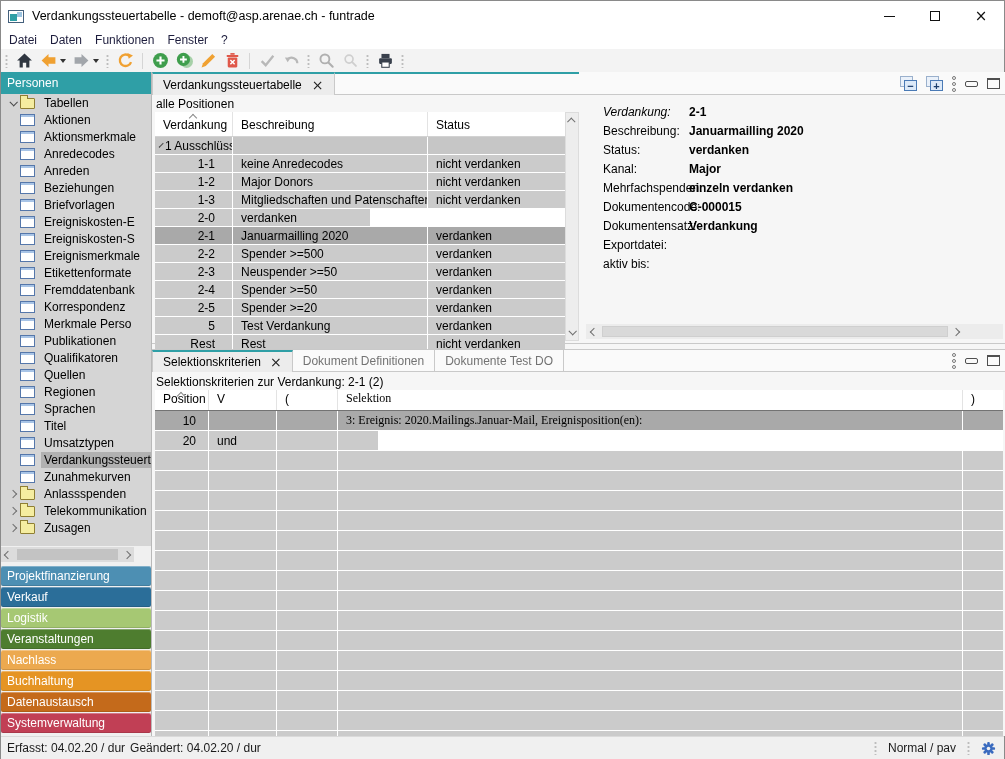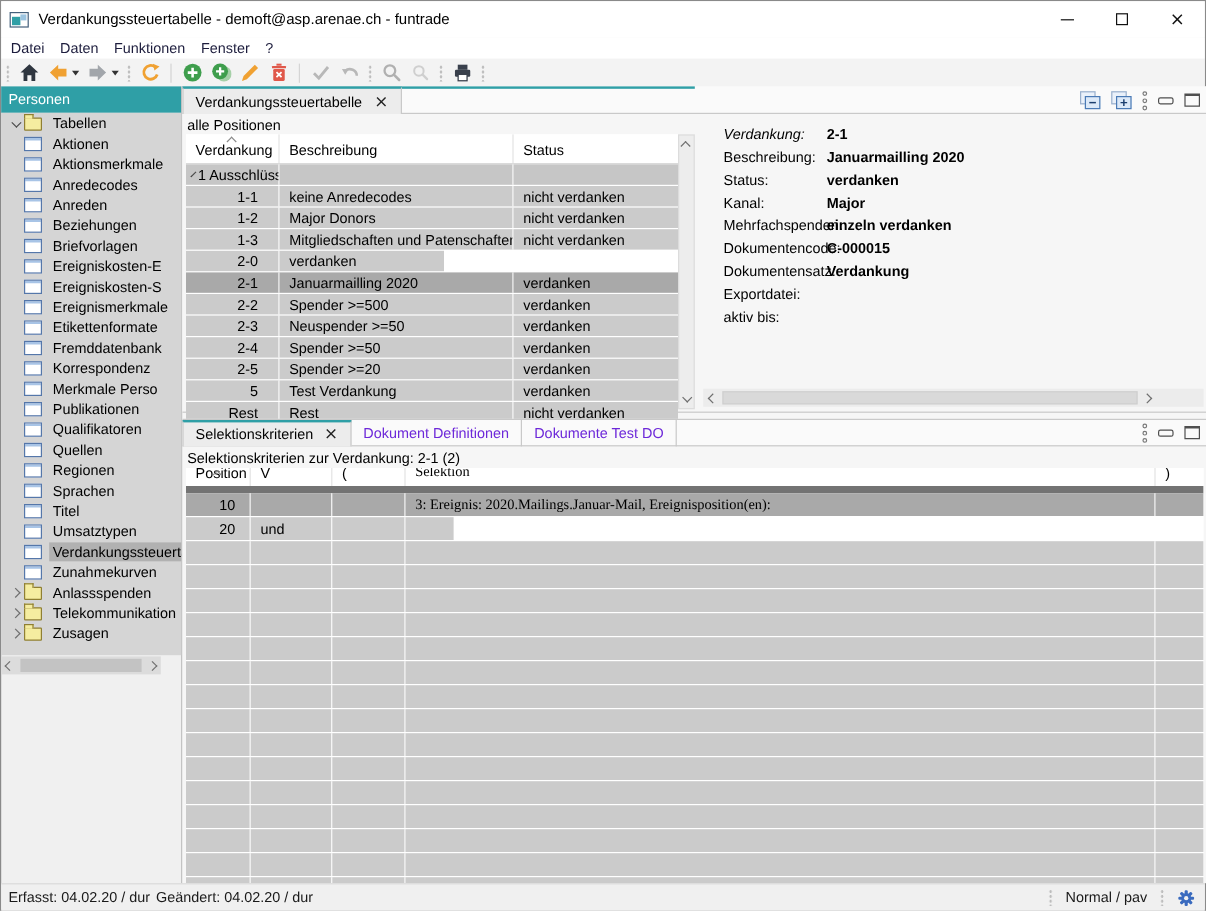--- a/index.html
+++ b/index.html
@@ -102,27 +102,27 @@
   .dfield { display:flex; height:19px; align-items:center; }
   .dlabel { width:86px; flex:none; white-space:nowrap; }
   .dlabel.italic { font-style:italic; }
   .dvalue { font-weight:bold; white-space:nowrap; }
   .dhscroll { position:absolute; left:434px; top:229px; width:417px; height:15px; background:#ececec; display:flex; align-items:center; }
   .dhscroll .chev { margin:0 5px; flex:none; }
   .dthumb { width:346px; height:11px; background:#d9d9d9; border:1px solid #cfcfcf; }
 
   
   .b-tabstrip { position:absolute; left:0; top:277px; width:100%; height:23px; background:#fafafa; border-top:1px solid #c9c9c9; border-bottom:1px solid #c9c9c9; display:flex; }
-  .btab { display:flex; align-items:center; gap:9px; padding:0 10px; height:22px; color:#6d28d9; border-right:1px solid #c9c9c9; }
+  .btab { display:flex; align-items:center; gap:9px; padding:0 10px; height:22px; color:#737373; border-right:1px solid #c9c9c9; }
   .btab.active { background:#ececec; border-left:1px solid #c9c9c9; border-top:2px solid #2f9fa6; color:#000; }
   .btab:not(.active) .tab-close { display:none; }
   .b-controls { margin-left:auto; display:flex; align-items:center; gap:9px; padding-right:6px; }
   .caption { position:absolute; left:4px; top:303px; }
   .btable { position:absolute; left:3px; top:318px; width:848px; height:346px; background:#fff; overflow:hidden; }
-  .bhead { height:21px; display:flex; background:#fff; border-bottom:6px solid #737373; }
+  .bhead { height:21px; display:flex; background:#fff; border-bottom:1px solid #737373; }
   .brow { height:19px; display:flex; margin-bottom:1px; }
   .bc { background:#cbcbcb; border-right:1px solid #fff; display:flex; align-items:center; white-space:nowrap; overflow:hidden; padding-left:8px; }
   .brow.selected .bc { background:#a9a9a9; }
   .b1 { width:54px; } .b2 { width:68px; } .b3 { width:61px; } .b4 { width:625px;font-family:Liberation Serif, serif; } .b5 { width:40px; border-right:none; }
   .bc.b1 { justify-content:flex-end; padding-right:12px; }
 
   
   .statusbar { position:absolute; left:0; top:735px; width:100%; height:23px; background:#f0f0f0; border-top:1px solid #dadada; display:flex; align-items:center; padding:0 8px 0 6px; color:#1a1a1a; }
   .sb-left { display:flex; gap:5px; }
   .sb-right { margin-left:auto; display:flex; align-items:center; gap:7px; }
@@ -514,20 +514,38 @@
   <div class="tree-vscroll">
     <i class="chev up lite"></i>
     <i class="chev down lite"></i>
   </div>
   <div class="tree-hscroll">
     <i class="chev left lite"></i>
     <span class="hthumb"></span>
     <i class="chev right lite"></i>
   </div>
 
+  <div class="categories">
+
+      <div class="category" style="background: rgb(77, 143, 179);">Projektfinanzierung</div>
+
+      <div class="category" style="background: rgb(43, 110, 153);">Verkauf</div>
+
+      <div class="category" style="background: rgb(166, 200, 115);">Logistik</div>
+
+      <div class="category" style="background: rgb(78, 125, 47);">Veranstaltungen</div>
+
+      <div class="category" style="background: rgb(236, 169, 79);">Nachlass</div>
+
+      <div class="category" style="background: rgb(229, 148, 35);">Buchhaltung</div>
+
+      <div class="category" style="background: rgb(196, 106, 27);">Datenaustausch</div>
+
+      <div class="category" style="background: rgb(193, 63, 85);">Systemverwaltung</div>
+    </div>
 
   <div class="main">
 
     <div class="t-tabstrip">
       <span class="teal-top"></span>
       <div class="tab active">
         <span>Verdankungssteuertabelle</span>
         <span class="tab-close">×</span>
       </div>
       <div class="panel-controls">

